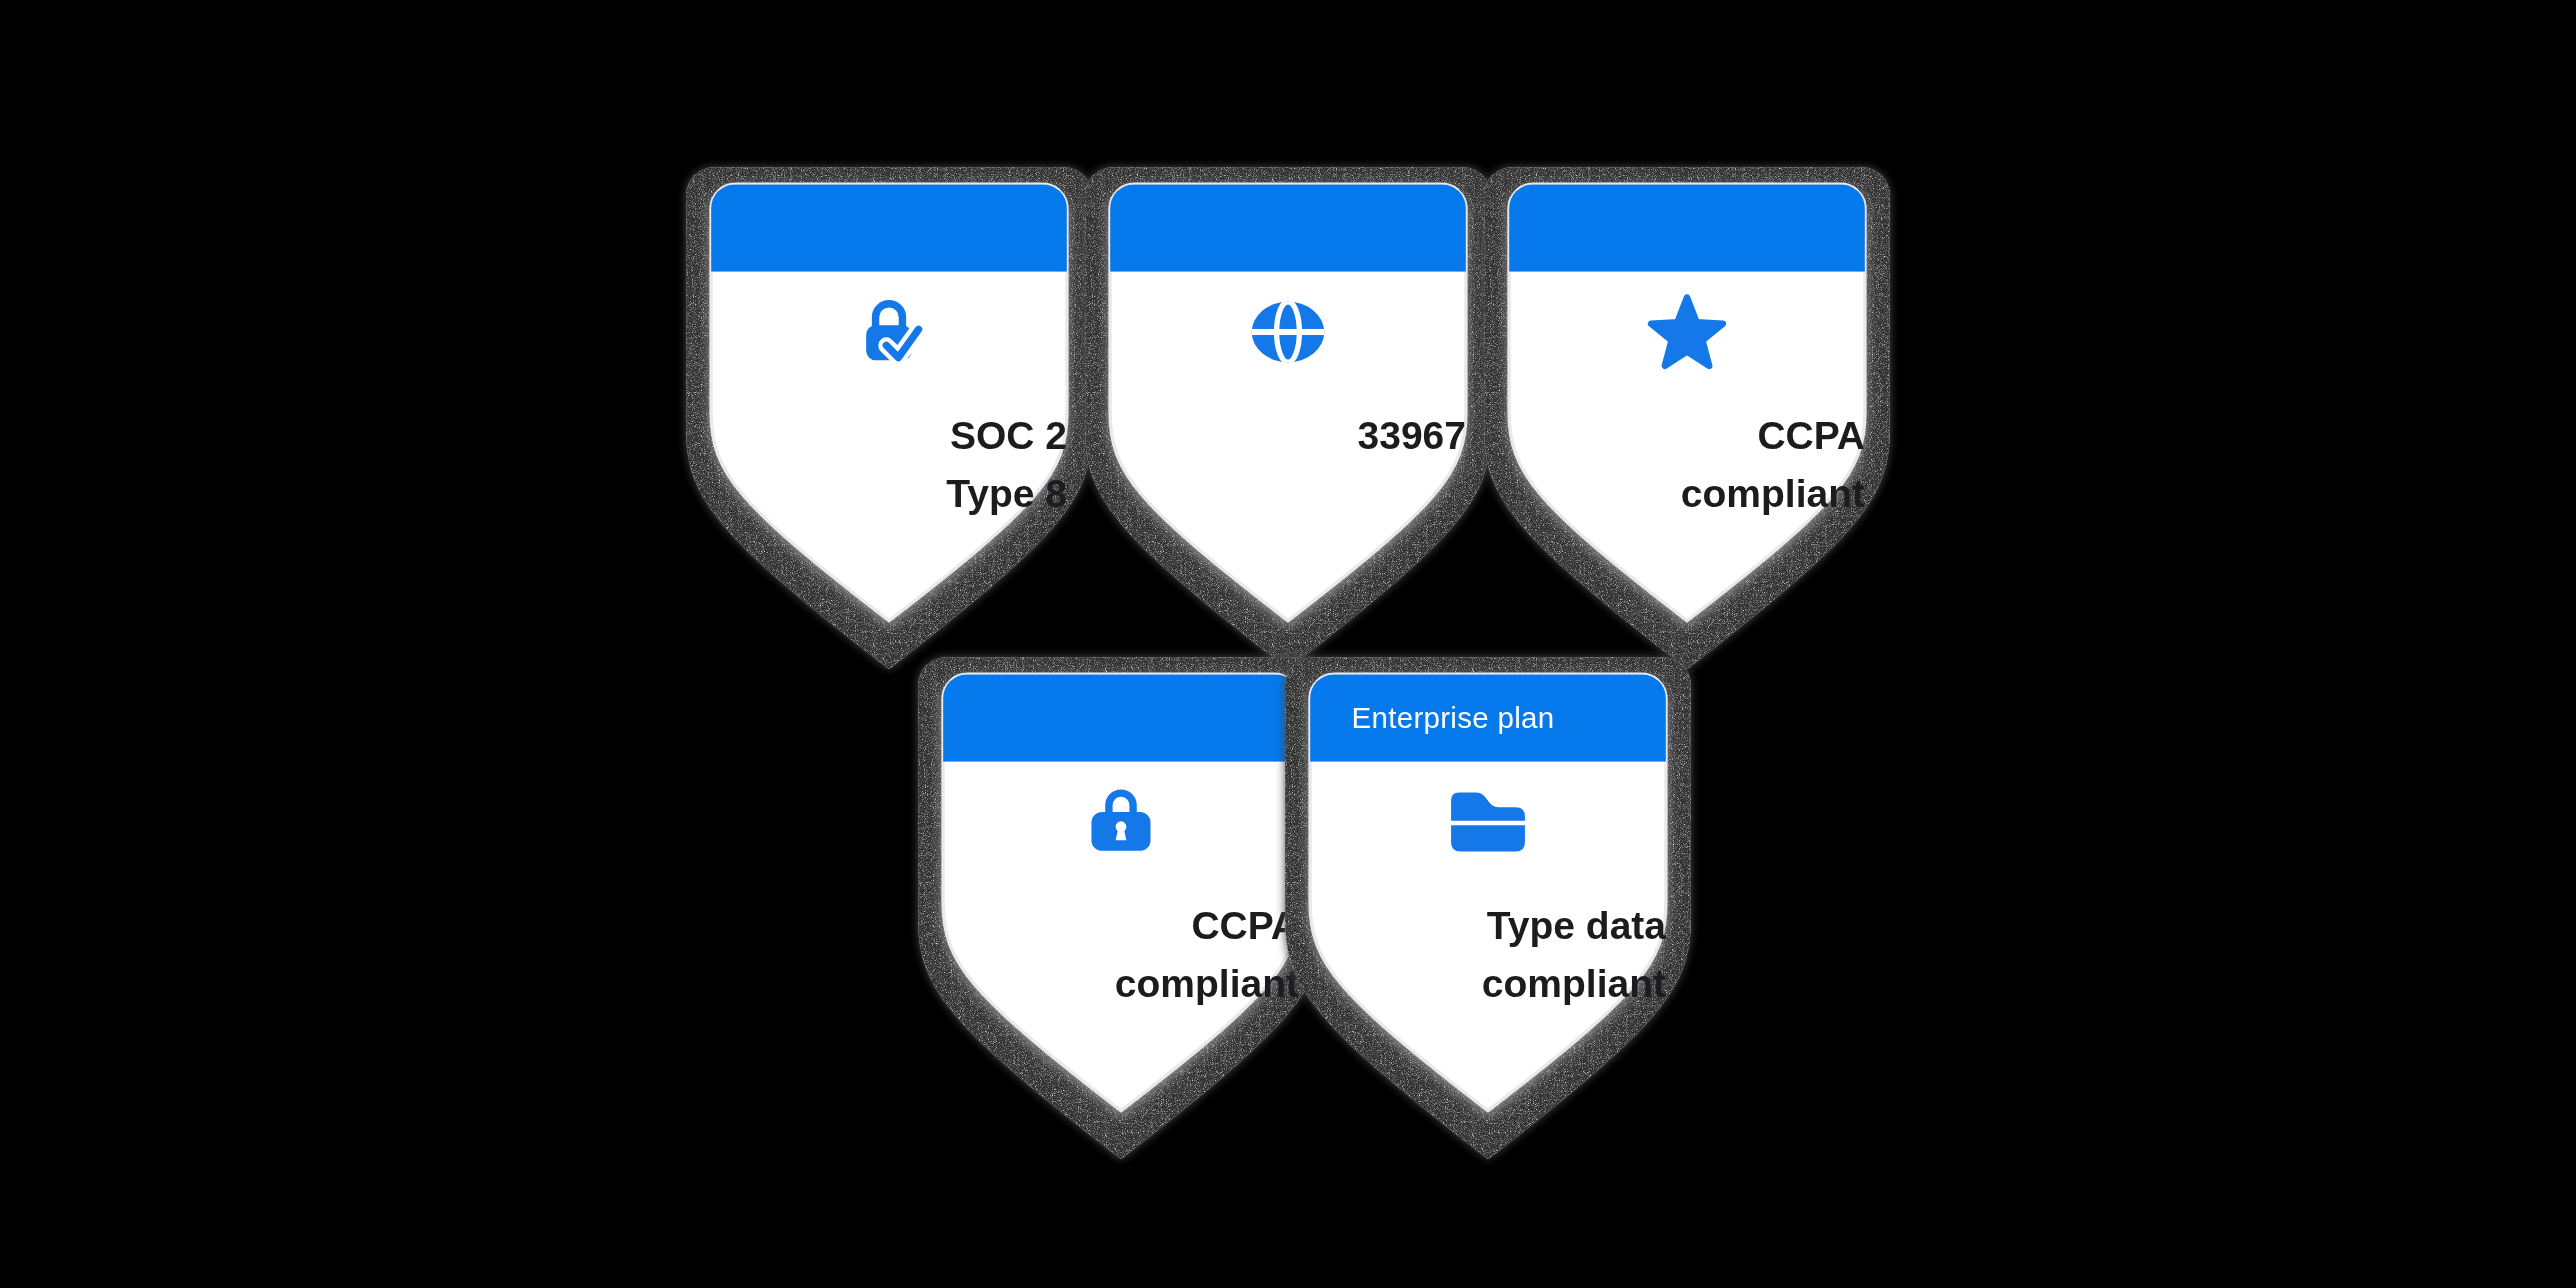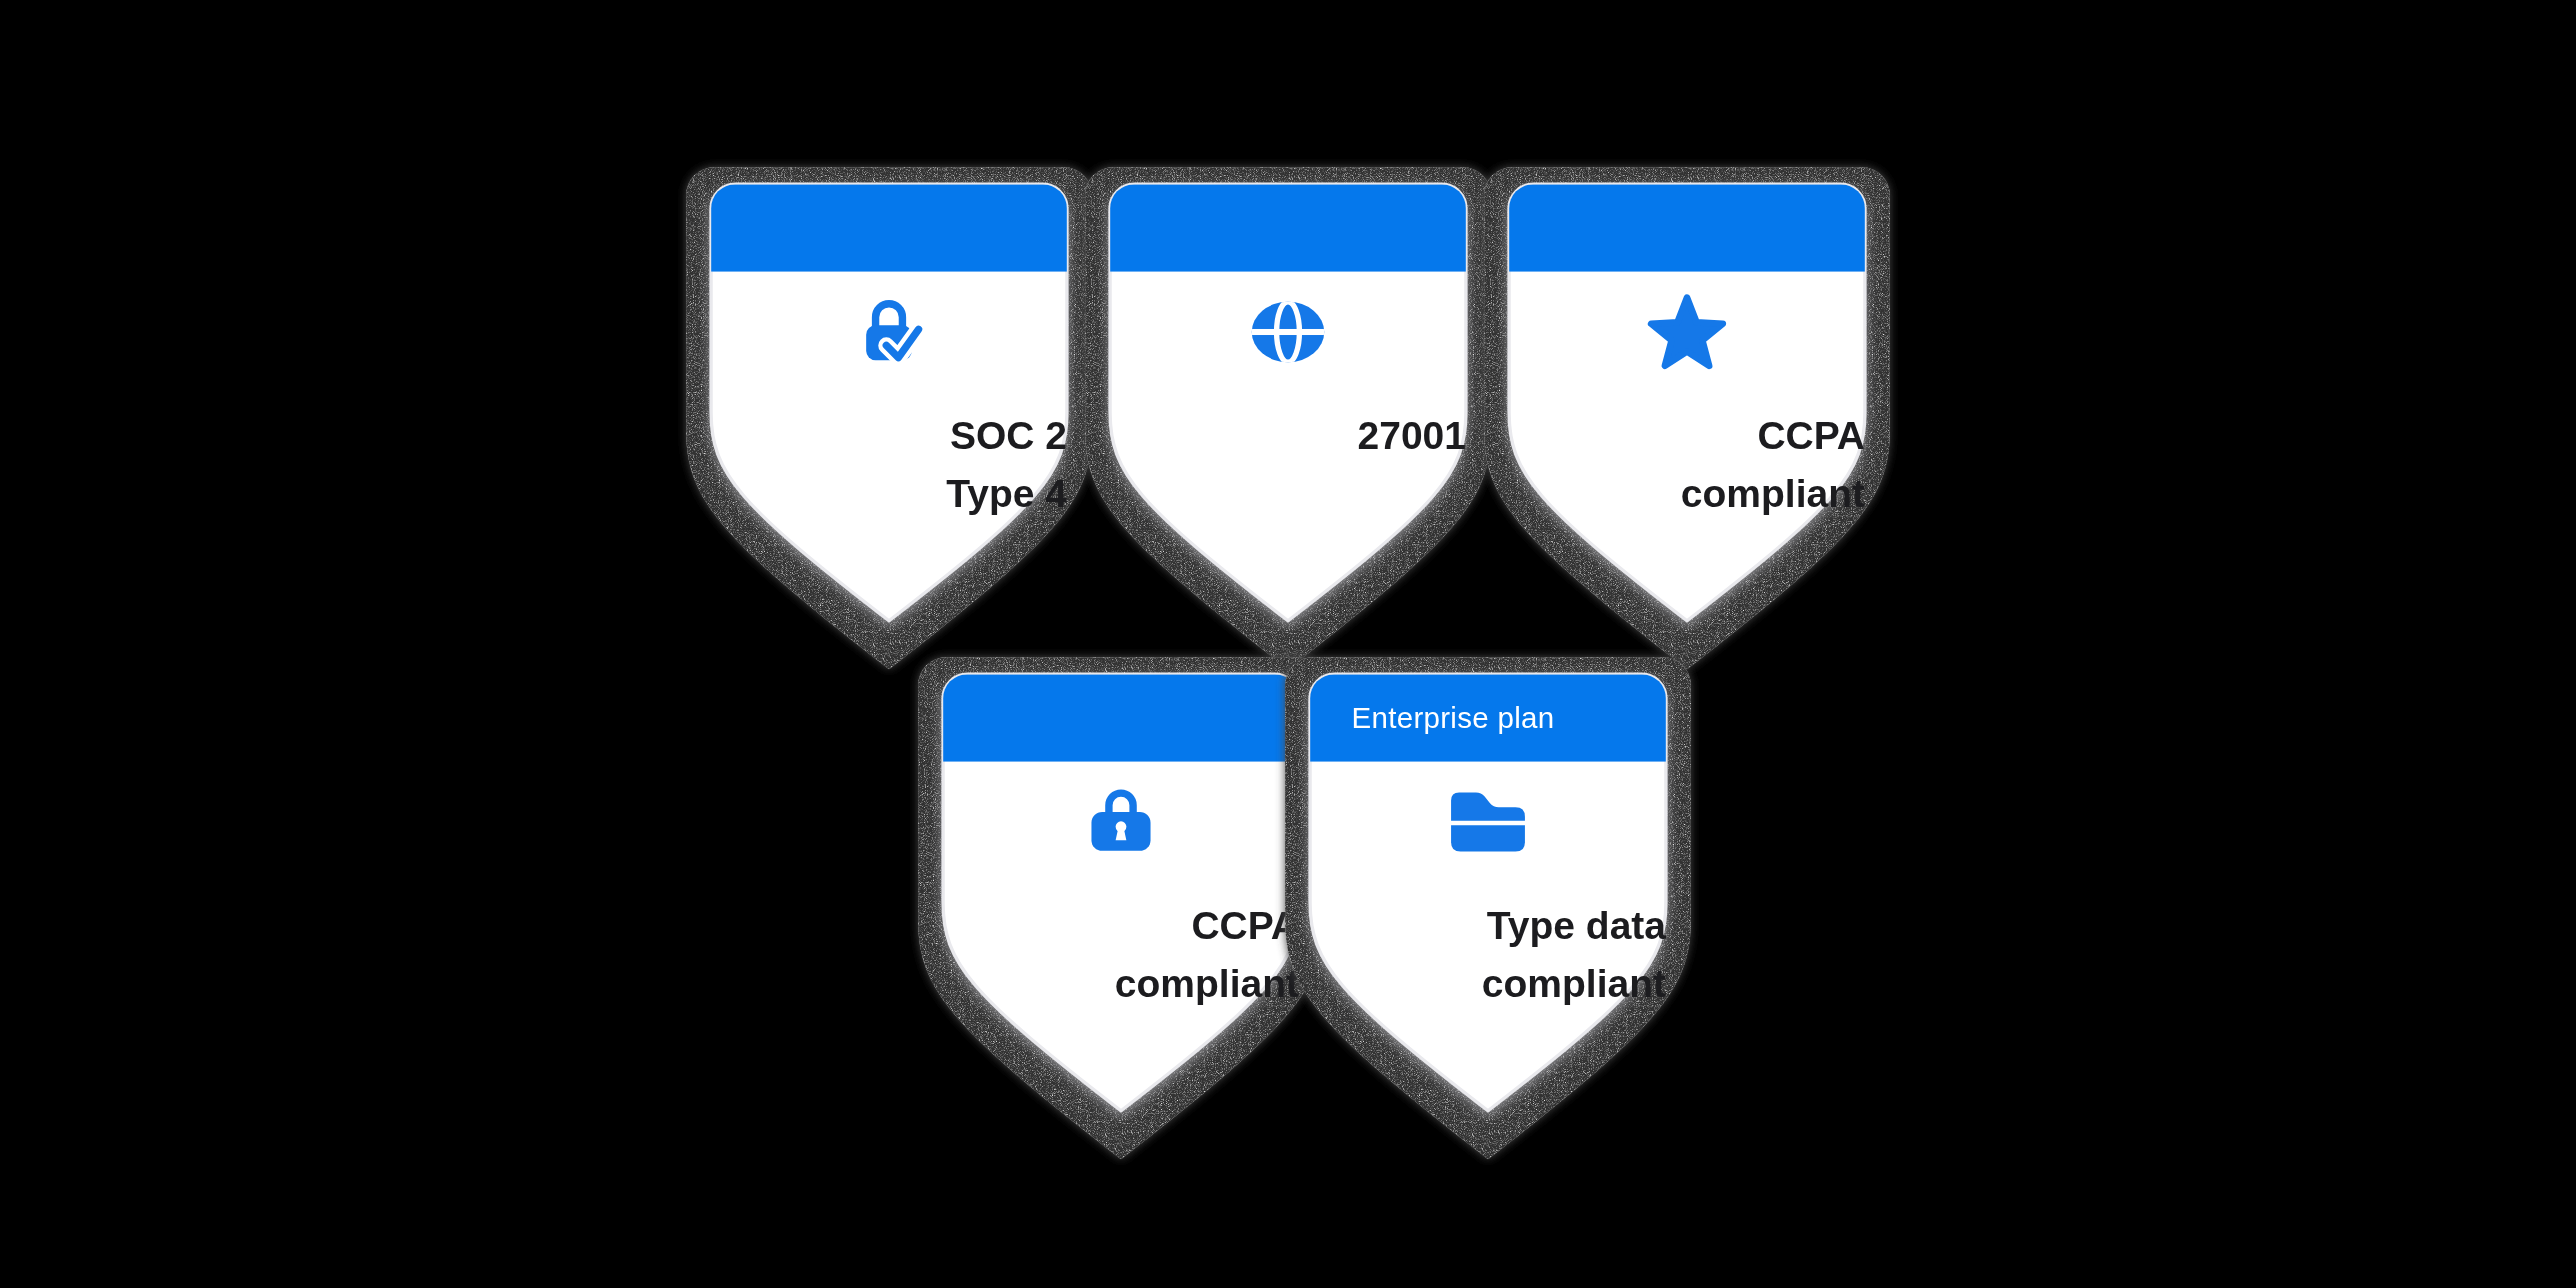--- a/index.html
+++ b/index.html
@@ -100,21 +100,21 @@
         <g transform="translate(205,158)">
           <path class="ic-stroke" d="M40 56 V40 a20 20 0 0 1 40 0 V56" stroke-width="11"></path>
           <rect class="ic-fill" x="26" y="52" width="68" height="52" rx="14"></rect>
           <path class="ic-white-stroke" d="M56 82 L74 100 L104 58" stroke-width="24" stroke-linecap="round" stroke-linejoin="round"></path>
           <path class="ic-stroke" d="M56 82 L74 100 L104 58" stroke-width="11" stroke-linecap="round" stroke-linejoin="round"></path>
         </g>
       </g>
     </svg>
     <div class="label">
       <span>SOC 2</span>
-      <span>Type 4</span>
+      <span>Type 8</span>
     </div>
   </div>
 
   <div class="badge b2">
     <svg class="shield" viewBox="0 0 700 840">
       <g transform="translate(85,60)">
         <g transform="translate(265,0) scale(1.14,1.15) translate(-265,-22)">
           <use href="#shieldPath" class="grain-base" filter="url(#blurbase)"></use>
           <use href="#shieldPath" filter="url(#speckleLight)"></use>
           <use href="#shieldPath" filter="url(#speckleDark)"></use>
@@ -126,21 +126,21 @@
         <g transform="translate(205,160)">
           <ellipse class="ic-fill" cx="60" cy="60" rx="54" ry="45"></ellipse>
           <g clip-path="url(#globeClip)">
             <rect class="ic-white" x="0" y="55.5" width="120" height="9"></rect>
             <ellipse class="ic-white-stroke" cx="60" cy="60" rx="17" ry="45" stroke-width="8"></ellipse>
           </g>
         </g>
       </g>
     </svg>
     <div class="label">
-      <span>27001</span>
+      <span>33967</span>
     </div>
   </div>
 
   <div class="badge b3">
     <svg class="shield" viewBox="0 0 700 840">
       <g transform="translate(85,60)">
         <g transform="translate(265,0) scale(1.14,1.15) translate(-265,-22)">
           <use href="#shieldPath" class="grain-base" filter="url(#blurbase)"></use>
           <use href="#shieldPath" filter="url(#speckleLight)"></use>
           <use href="#shieldPath" filter="url(#speckleDark)"></use>

